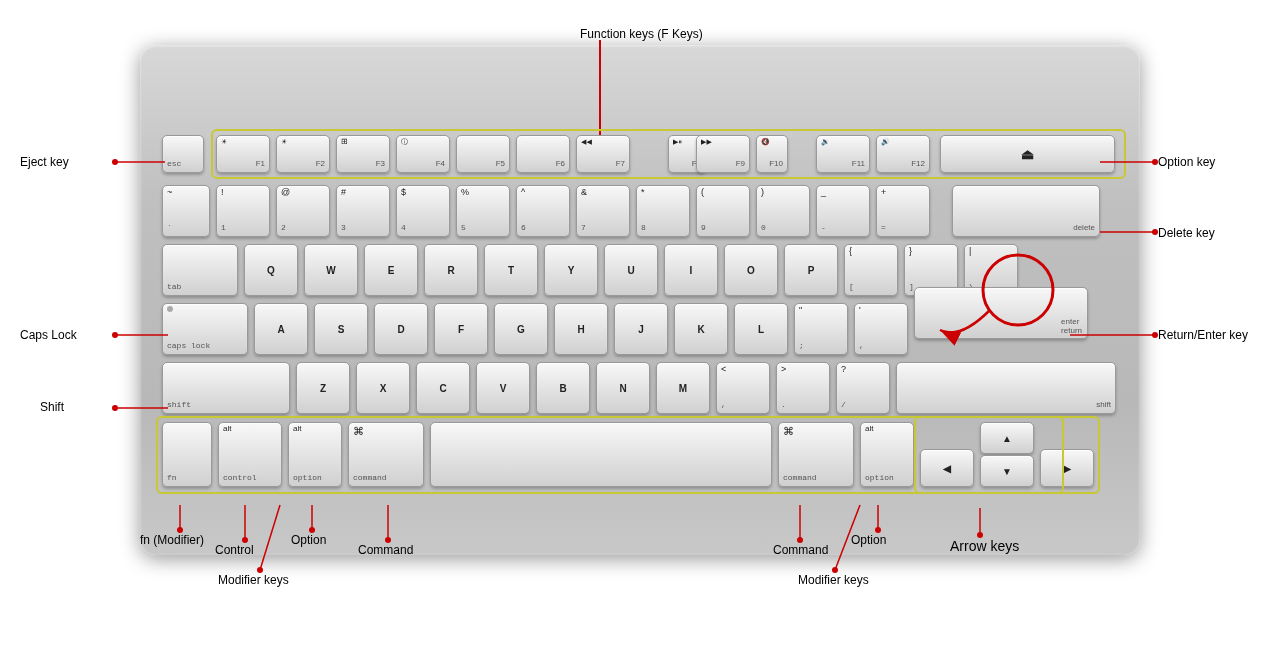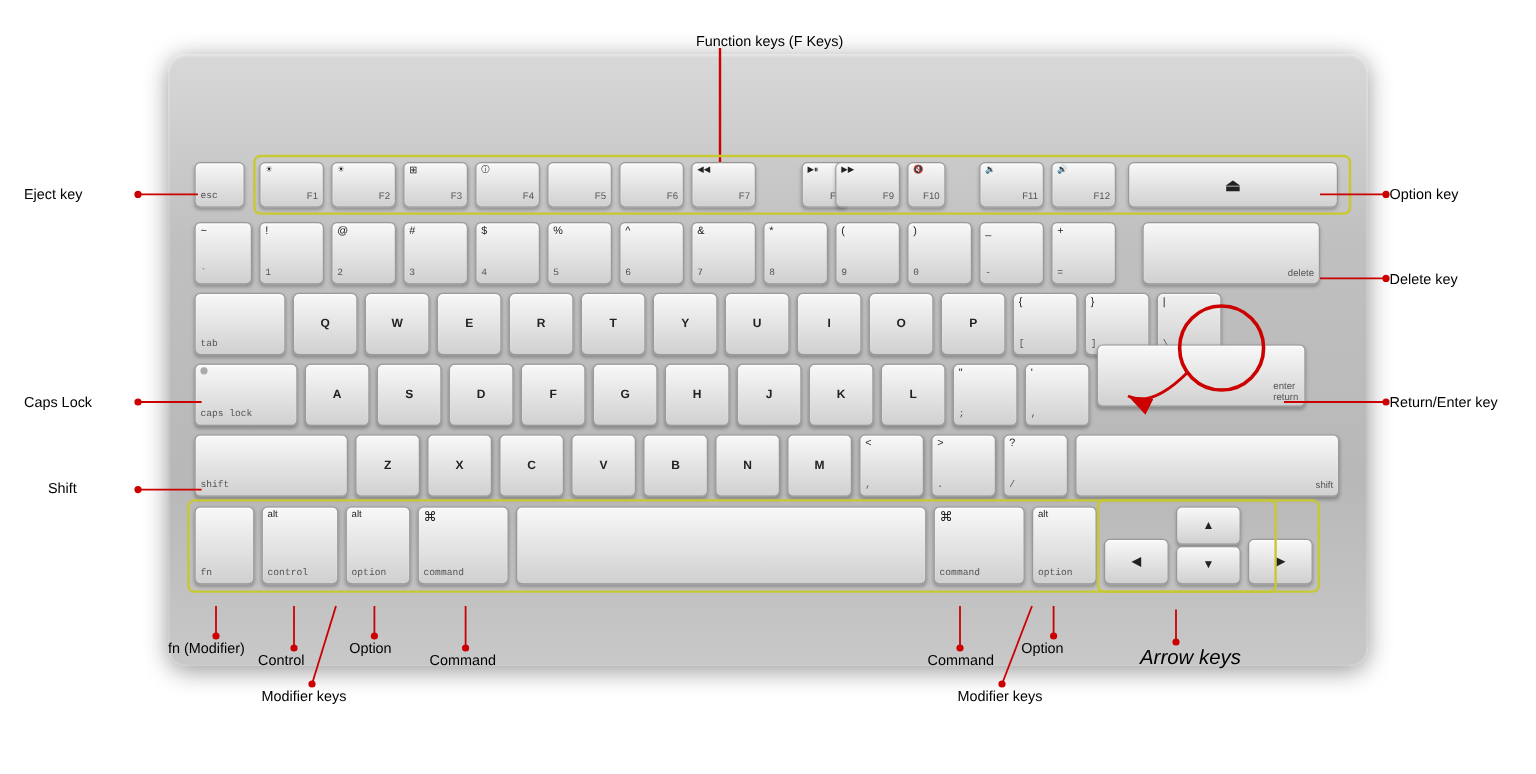--- a/index.html
+++ b/index.html
@@ -129,21 +129,21 @@
 <div style="position:absolute;top:533px;left:291px;font-size:12px;color:#000;">Option</div>
 
 <div style="position:absolute;top:543px;left:358px;font-size:12px;color:#000;">Command</div>
 
 <div style="position:absolute;top:543px;left:773px;font-size:12px;color:#000;">Command</div>
 
 <div style="position:absolute;top:573px;left:798px;font-size:12px;color:#000;">Modifier keys</div>
 
 <div style="position:absolute;top:533px;left:851px;font-size:12px;color:#000;">Option</div>
 
-<div style="position:absolute;top:538px;left:950px;font-size:17px;color:#000;font-style:italic;">Arrow keys</div>
+<div style="position:absolute;top:538px;left:950px;font-size:14px;color:#000;">Arrow keys</div>
 
 <style>
   
   
 
   .k {
     position: absolute;
     background: linear-gradient(180deg, #f8f8f8 0%, #e0e0e0 60%, #d0d0d0 100%);
     border: 1px solid #999;
     border-radius: 5px;

